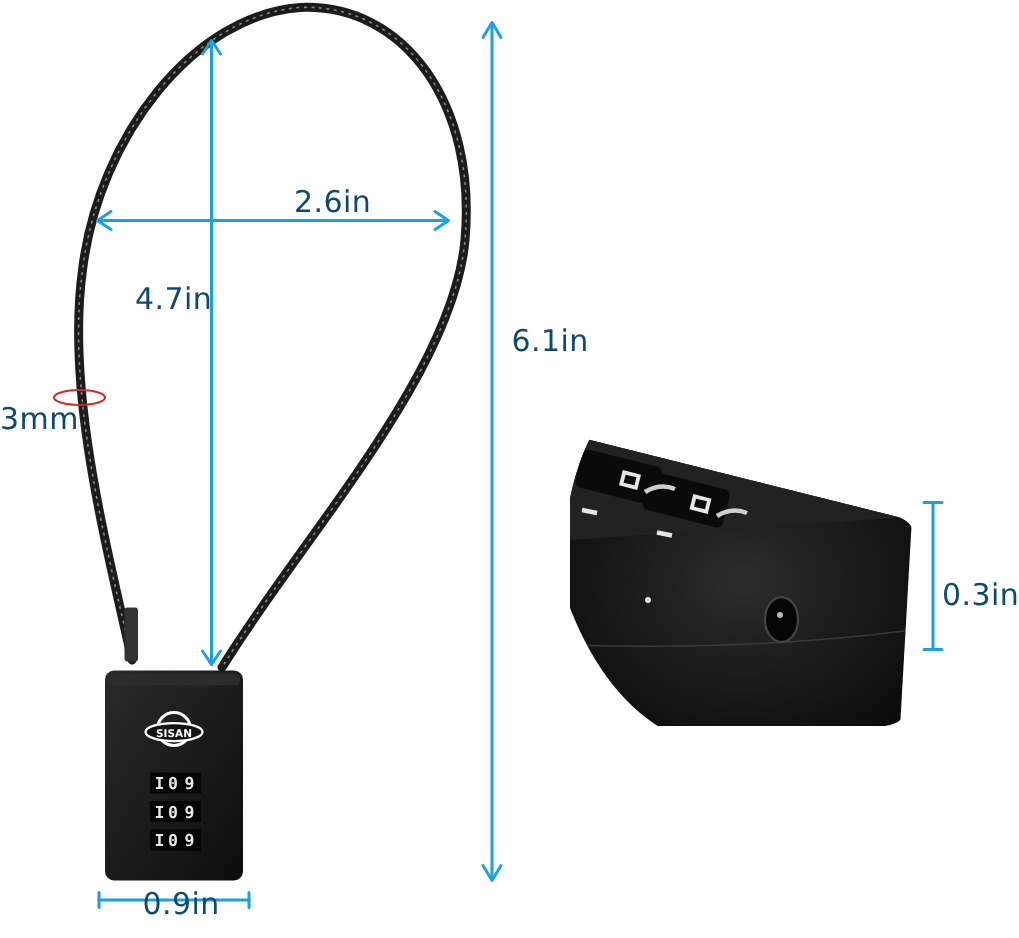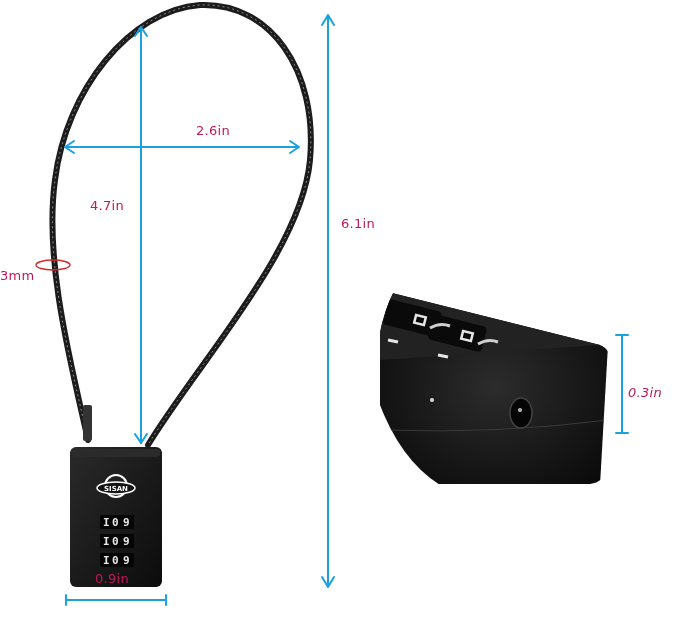--- a/index.html
+++ b/index.html
@@ -1,18 +1,18 @@
 <!DOCTYPE html>
 <html><head>
   <meta charset="utf-8">
   <style>
     html, body { margin: 0; padding: 0; background: #ffffff; }
     body { width: 679px; height: 625px; position: relative; overflow: hidden; font-family: "DejaVu Sans", sans-serif; }
     .stage { position: absolute; left: 0; top: 0; width: 679px; height: 625px; }
-    .label { position: absolute; color: #be185d; font-size: 13px; line-height: 1; white-space: nowrap; letter-spacing: 0.3px; }
+    .label { position: absolute; color: #0c4a6e; font-size: 20px; line-height: 1; white-space: nowrap; letter-spacing: 0.3px; }
     svg { position: absolute; left: 0; top: 0; }
   </style>
 </head>
 <body>
 
 <div class="stage">
 
   <svg width="679" height="625" viewBox="0 0 679 625">
     <defs>
       <linearGradient id="lockGrad" x1="0" y1="0" x2="1" y2="1">
@@ -105,18 +105,18 @@
       <line x1="66" y1="595" x2="66" y2="605"></line>
       <line x1="166" y1="595" x2="166" y2="605"></line>
 
       <line x1="622" y1="335" x2="622" y2="433"></line>
       <line x1="616" y1="335" x2="628" y2="335"></line>
       <line x1="616" y1="433" x2="628" y2="433"></line>
     </g>
   </svg>
 
   <span class="label" style="left:196px; top:124px;">2.6in</span>
-  <span class="label" style="left:90px; top:199px;">4.7in</span>
+  <span class="label" style="left:90px; top:189px;">4.7in</span>
   <span class="label" style="left:341px; top:217px;">6.1in</span>
   <span class="label" style="left:0px; top:269px;">3mm</span>
-  <span class="label" style="left:95px; top:572px;">0.9in</span>
-  <span class="label" style="left:628px; top:386px;font-style:italic;">0.3in</span>
+  <span class="label" style="left:95px; top:592px;">0.9in</span>
+  <span class="label" style="left:628px; top:386px;">0.3in</span>
 </div>
 
 </body></html>

